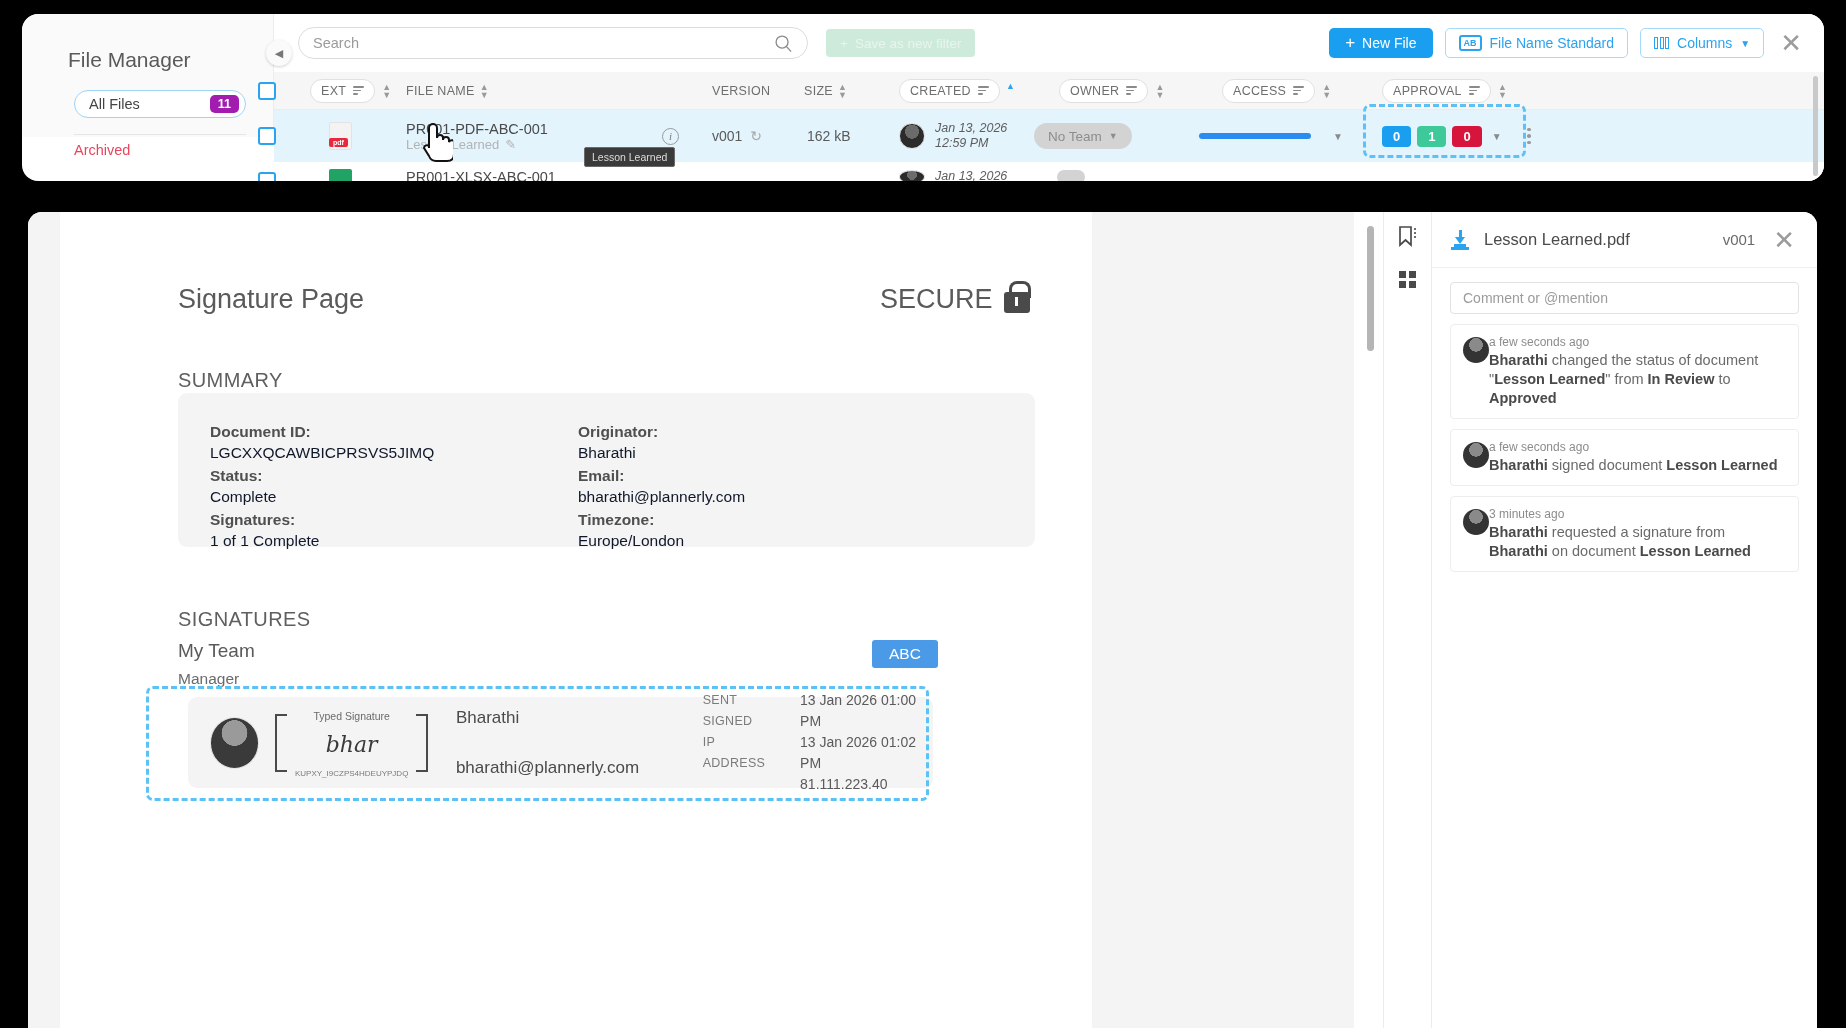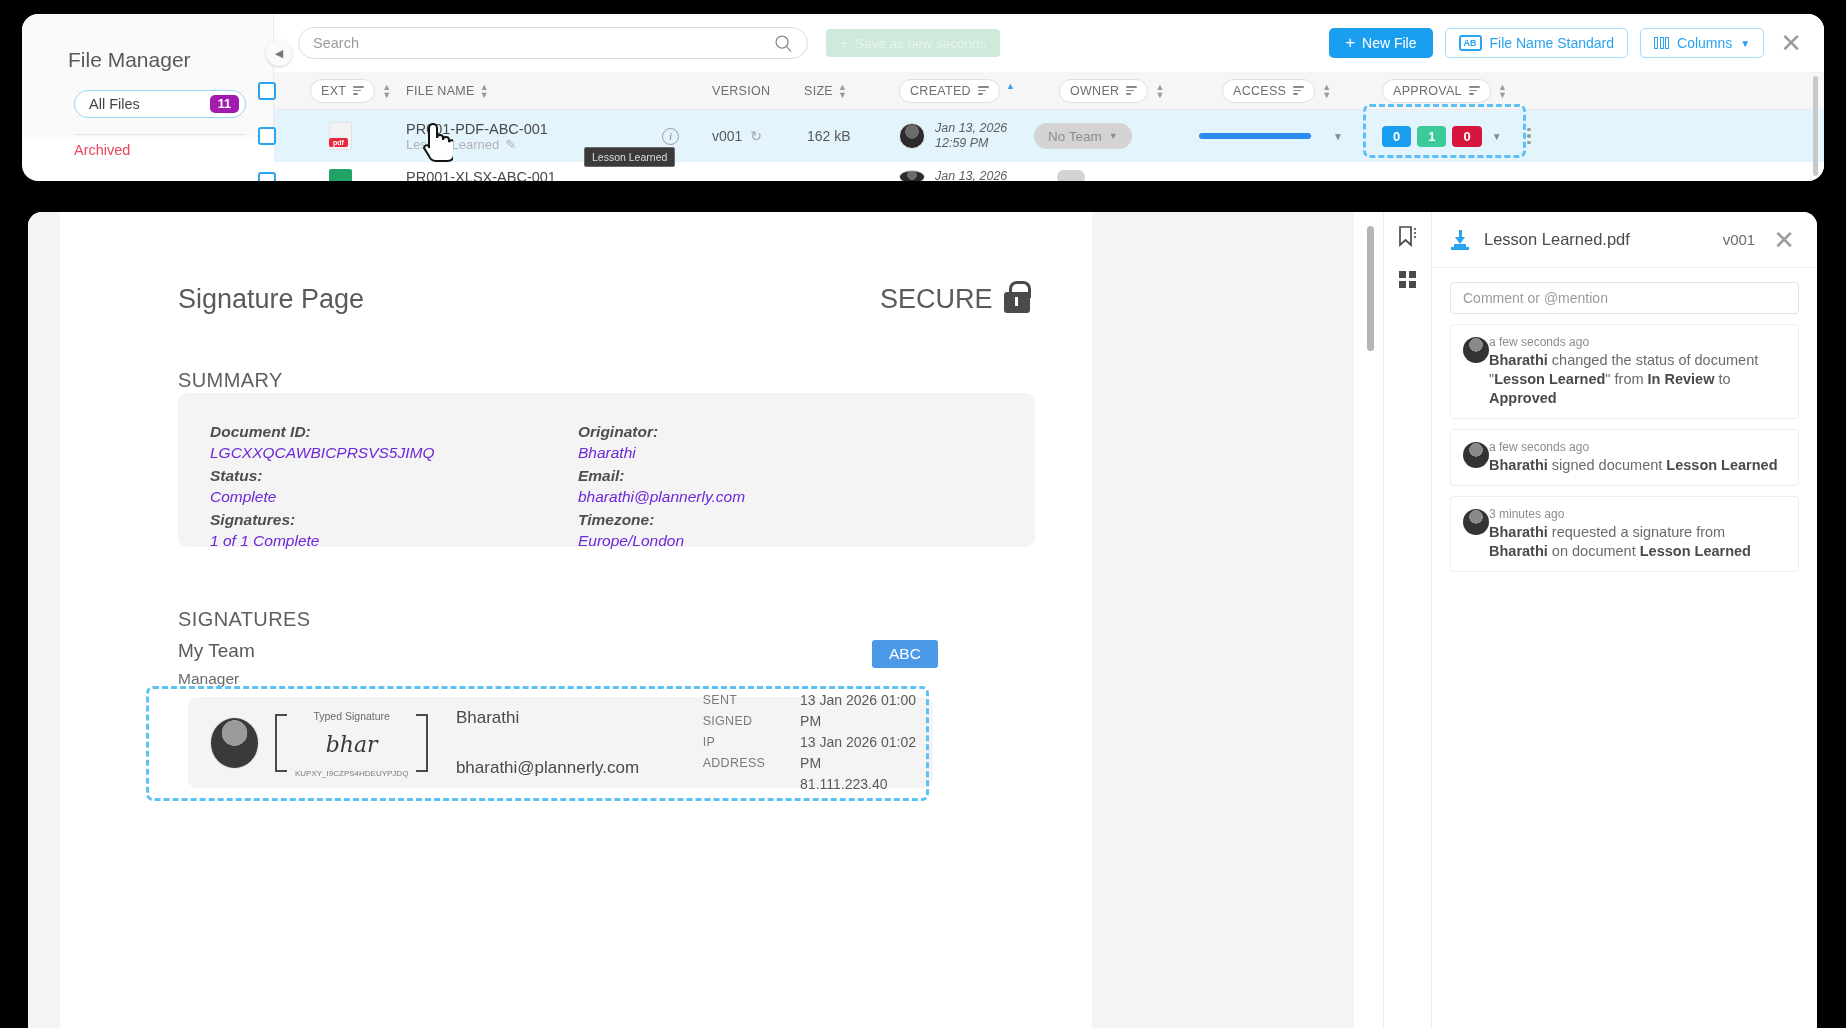--- a/index.html
+++ b/index.html
@@ -200,23 +200,23 @@
     border: 3.5px solid #4a4a4a; border-bottom: none; border-radius: 8px 8px 0 0;
   }
   .lock:after {
     content:""; position:absolute; left:11.5px; top:5px; width:3px; height:9px; background:#fff;
   }
   .sec-h { position:absolute; font-size: 20px; color: #5f5f5f; letter-spacing:.4px; }
   .summary-card {
     position:absolute; left: 118px; top: 181px; width: 857px; height: 154px;
     background: #f4f4f4; border-radius: 9px;
   }
-  .sum-col { position:absolute; top: 28px; font-style: italic; }
+  .sum-col { position:absolute; top: 28px; }
   .sum-k { font-size: 15.5px; color: #4f4f4f; font-weight: 700; line-height: 21px; }
-  .sum-v { font-size: 15.5px; color: #6d28d9; line-height: 21px; margin-bottom: 2px; }
+  .sum-v { font-size: 15.5px; color: #0f172a; line-height: 21px; margin-bottom: 2px; }
   .abc-badge {
     position:absolute; left: 812px; top: 428px; background:#4a9ae8; color:#fff;
     font-size: 15.5px; padding: 5px 17px; border-radius: 3px;
   }
   .sig-card {
     position:absolute; left: 128px; top: 485px; width: 745px; height: 91px;
     background: #f4f4f4; border-radius: 9px; display:flex; align-items:center;
   }
   .sig-photo {
     width: 52px; height: 52px; border-radius: 50%; margin-left: 22px;
@@ -301,21 +301,21 @@
     <div class="fm-toolbar">
       <div class="search-box">
         <span class="ph">Search</span>
         <svg width="19" height="19" viewBox="0 0 20 20">
           <circle cx="8.5" cy="8.5" r="6.3" fill="none" stroke="#8b8b8b" stroke-width="1.4"></circle>
           <line x1="13" y1="13" x2="18" y2="18.5" stroke="#8b8b8b" stroke-width="1.4"></line>
         </svg>
       </div>
       <div class="save-filter">
         <span>+</span>
-        <span>Save as new seconds</span>
+        <span>Save as new filter</span>
       </div>
 
       <div class="tb-right">
         <div class="btn-new">
           <span style="font-size:17px;">+</span>
           <span>New File</span>
         </div>
         <div class="btn-outline">
           <span class="ab-chip">AB</span>
           <span>File Name Standard</span>

